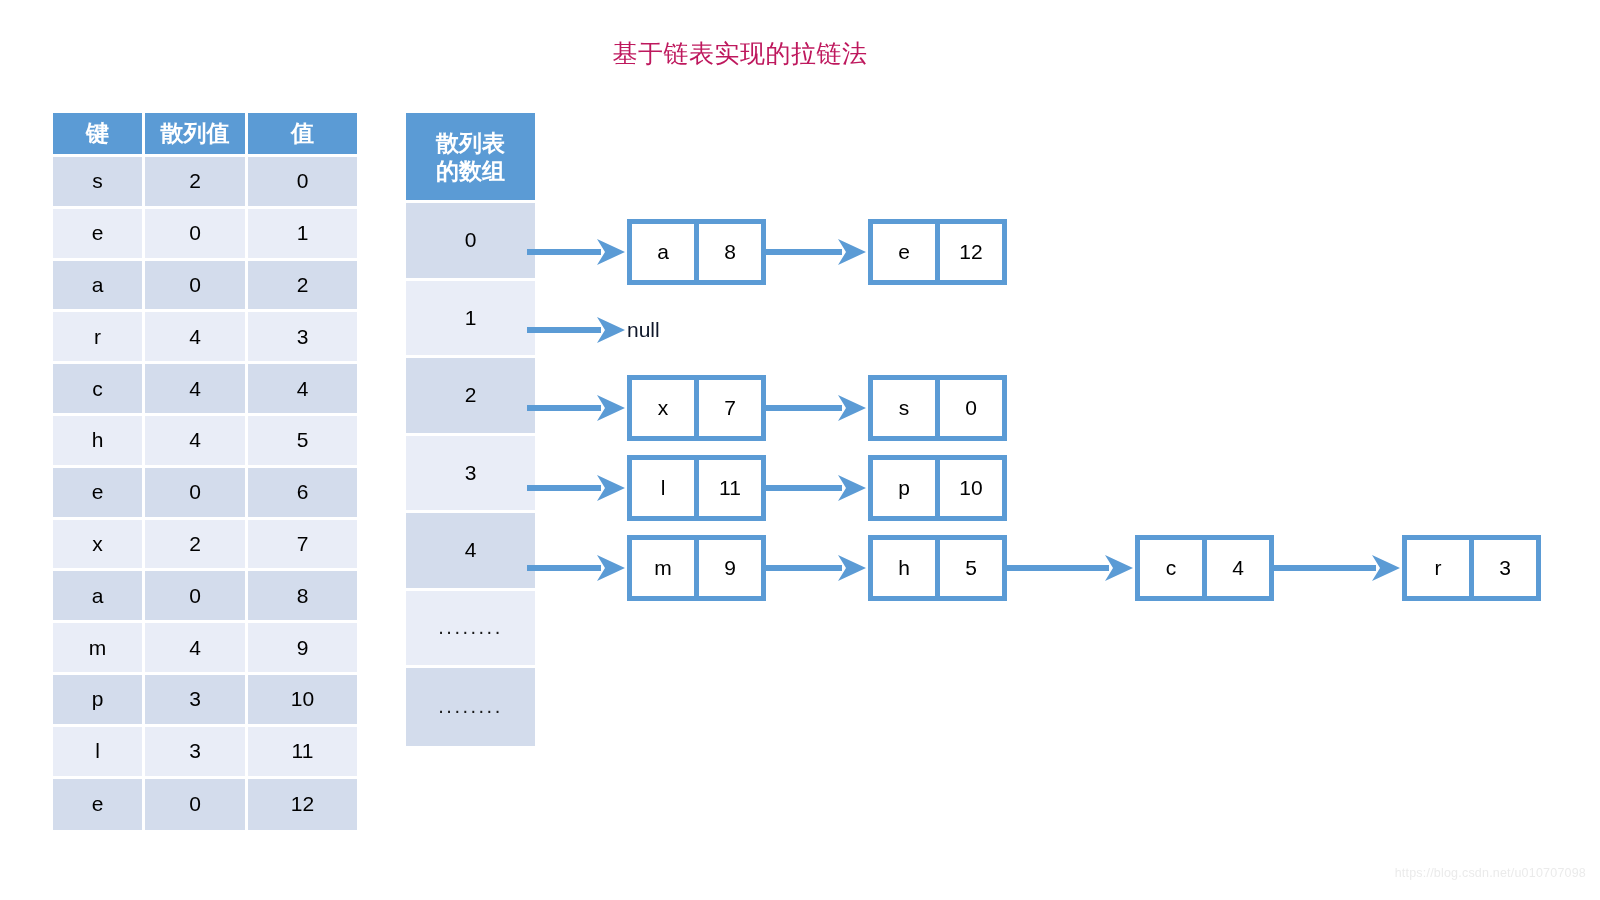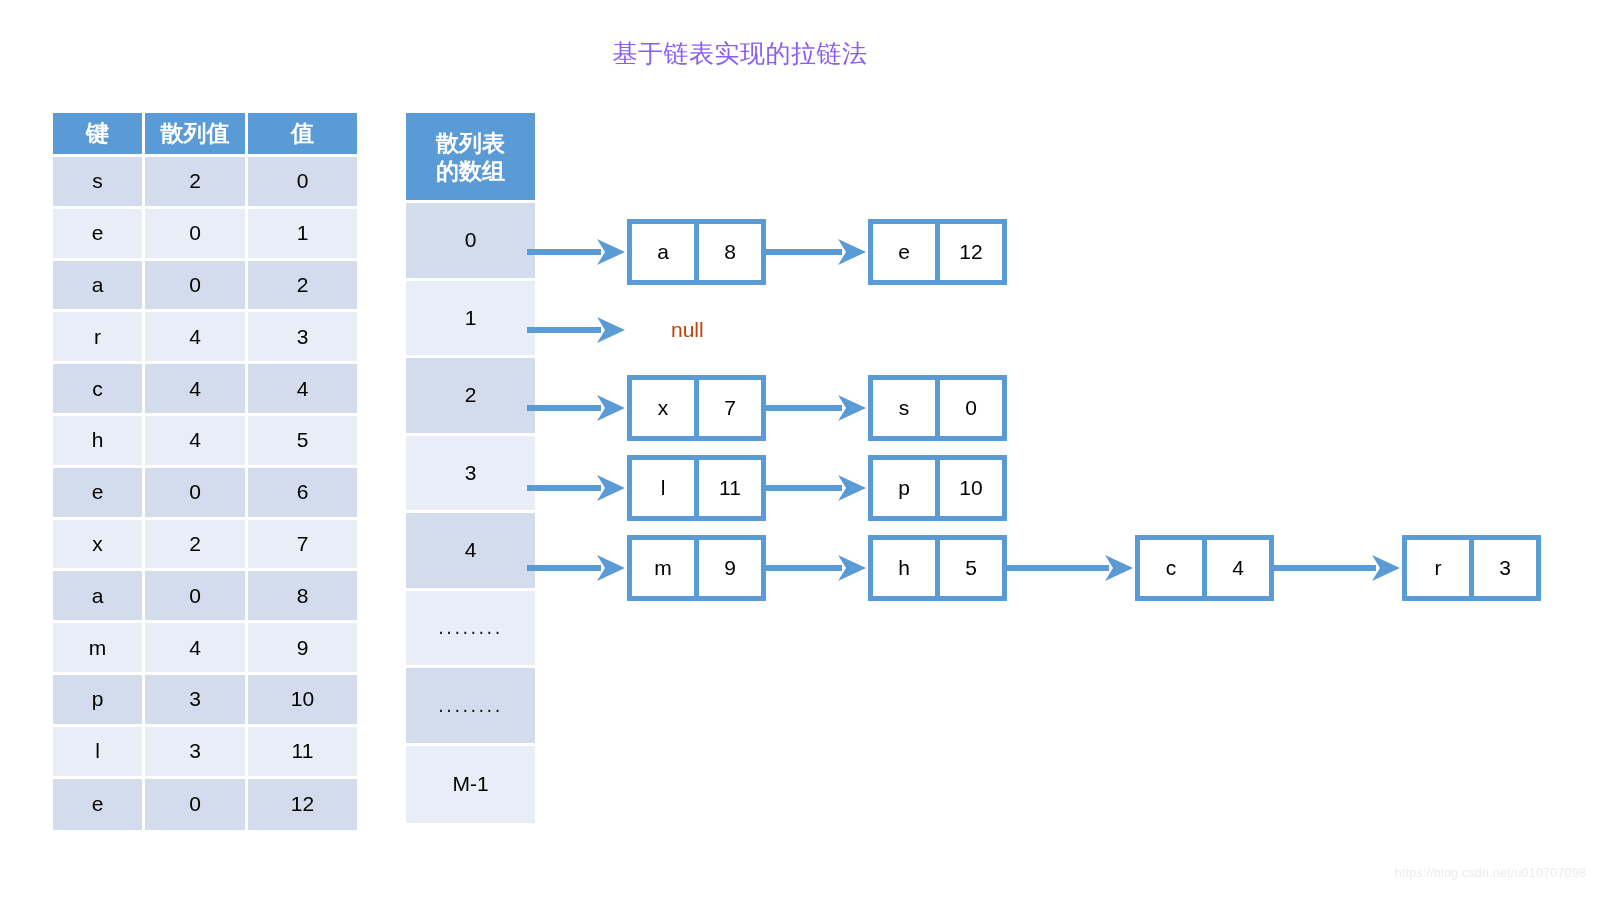--- a/index.html
+++ b/index.html
@@ -18,21 +18,21 @@
 
   
   #diagram-title {
     position: absolute;
     left: 0;
     top: 38px;
     width: 1480px;
     text-align: center;
     font-size: 25px;
     line-height: 30px;
-    color: #8b5cf6;
+    color: #be185d;
     letter-spacing: 0.5px;
   }
 
   
   #key-table {
     position: absolute;
     left: 53px;
     top: 113px;
     width: 323px;
   }
@@ -142,22 +142,21 @@
 
   .arrow {
     display: flex;
     align-items: center;
     flex: none;
   }
   .arrow svg { display: block; }
 
   .null-label {
     font-size: 21px;
-    color: #c2410c;
-    margin-left: 44px;
+    color: #0f172a;
   }
 
   
   #watermark {
     position: absolute;
     right: 14px;
     bottom: 20px;
     font-size: 12.5px;
     color: #ebebeb;
     letter-spacing: 0.2px;
@@ -245,21 +244,20 @@
 <div id="hash-array">
   <div class="ha-cell ha-head">散列表
 的数组</div>
   <div class="ha-cell ha-a">0</div>
   <div class="ha-cell ha-b">1</div>
   <div class="ha-cell ha-a">2</div>
   <div class="ha-cell ha-b">3</div>
   <div class="ha-cell ha-a">4</div>
   <div class="ha-cell ha-b dots">........</div>
   <div class="ha-cell ha-a dots">........</div>
-  <div class="ha-cell ha-b">M-1</div>
 </div>
 
 <div id="chains">
 
   <div class="chain-row" style="left:527px; top:219px;">
     <span class="arrow">
       <svg width="100" height="30" viewBox="0 0 100 30" aria-hidden="true">
         <path d="M0 15 L74 15" stroke="#5B9BD5" stroke-width="6" fill="none"></path>
         <path d="M70 2 L98 15 L70 28 L78 15 Z" fill="#5B9BD5"></path>
       </svg>

